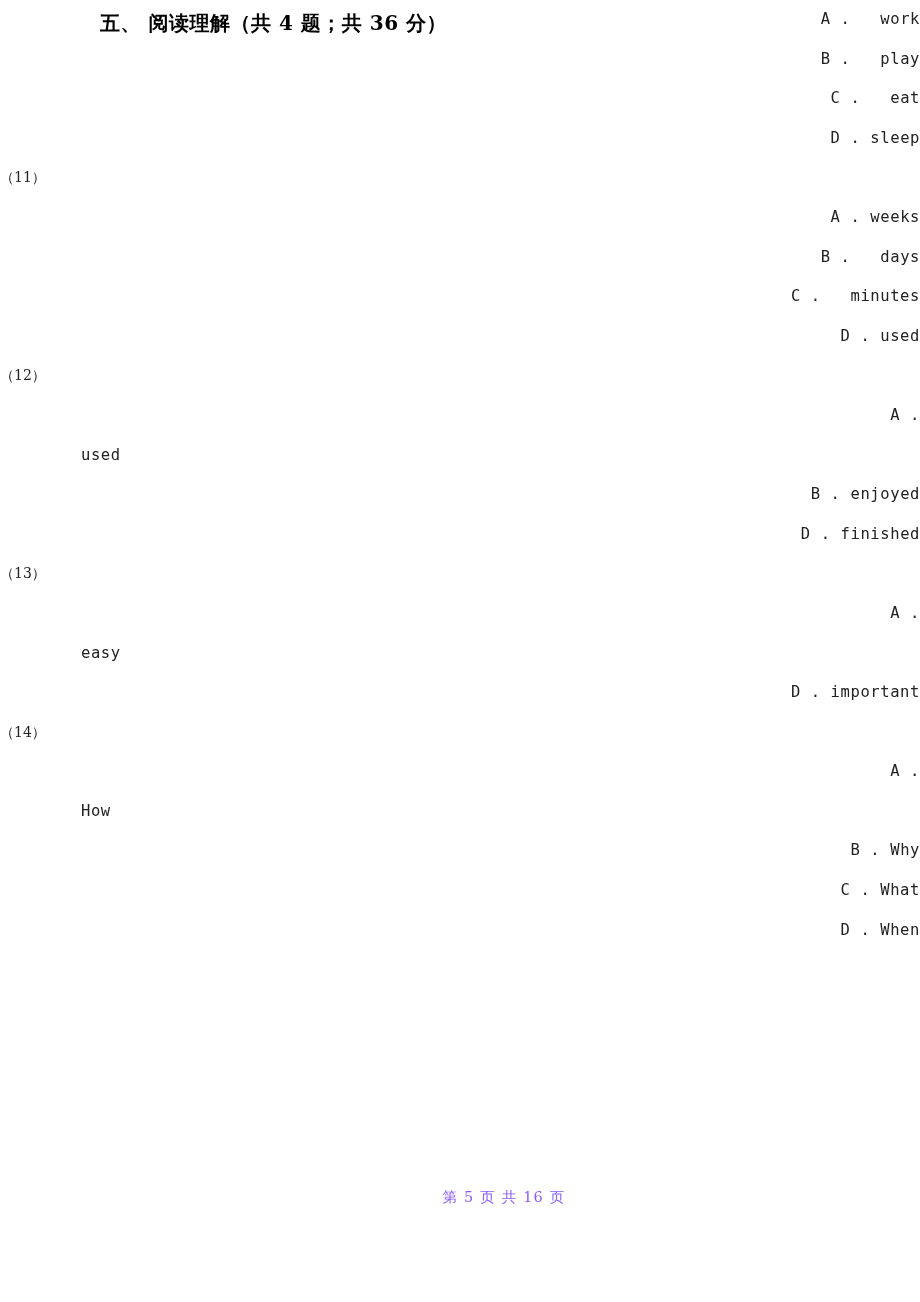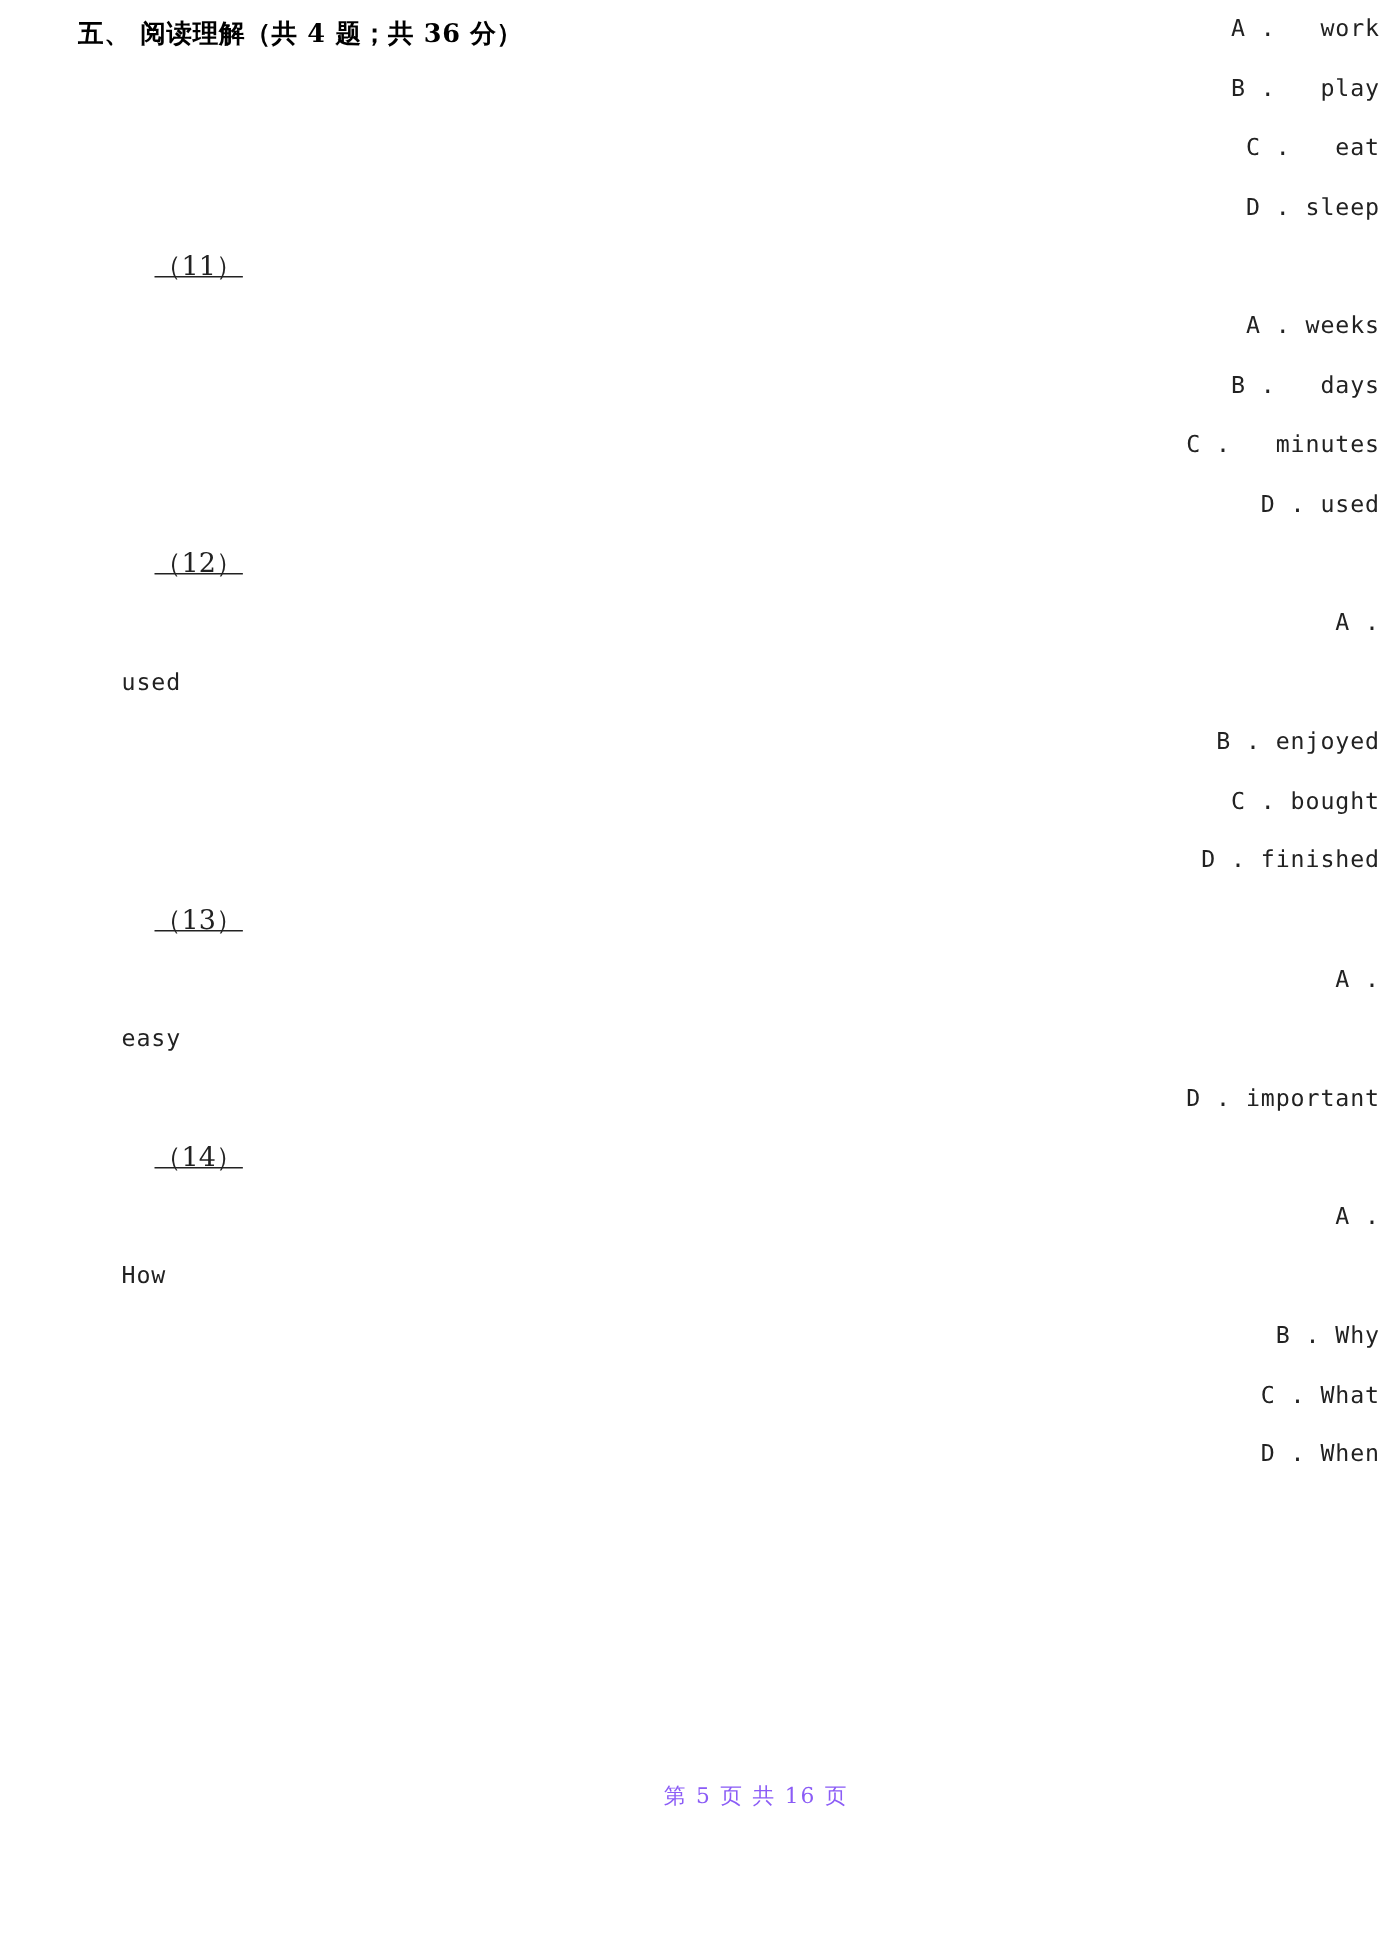--- a/index.html
+++ b/index.html
@@ -44,38 +44,36 @@
   }
 
   
   .line.opt {
     padding-left: 100px;
     text-align: right;
   }
 
   
   .line.qnum {
-    padding-left: 103px;
     font-family: "DejaVu Serif", "Liberation Serif", serif;
-    font-size: 18px;
+    font-size: 14px;
     letter-spacing: 0;
-    text-decoration: underline;
   }
 
   
   .line.wrap {
     padding-left: 55px;
     margin-left: 26px;
   }
 
   .section-heading {
-    padding-left: 52px;
+    padding-left: 100px;
     height: 46px;
     line-height: 46px;
-    font-size: 17px;
+    font-size: 20px;
     font-weight: bold;
     letter-spacing: 0.5px;
     font-family: "DejaVu Serif", "Liberation Serif", serif;
     color: #000000;
     white-space: pre;
   }
 
   .footer {
     position: absolute;
     left: 0;
@@ -102,21 +100,20 @@
       <div class="line opt">D . sleep</div>
       <div class="line qnum">（11）</div>
       <div class="line opt">A . weeks</div>
       <div class="line opt">B .   days</div>
       <div class="line opt">C .   minutes</div>
       <div class="line opt">D . used</div>
       <div class="line qnum">（12）</div>
       <div class="line opt">A .</div>
       <div class="line wrap">used</div>
       <div class="line opt">B . enjoyed</div>
-      <div class="line opt">C . bought</div>
       <div class="line opt">D . finished</div>
       <div class="line qnum">（13）</div>
       <div class="line opt">A .</div>
       <div class="line wrap">easy</div>
       <div class="line opt">D . important</div>
       <div class="line qnum">（14）</div>
       <div class="line opt">A .</div>
       <div class="line wrap">How</div>
       <div class="line opt">B . Why</div>
       <div class="line opt">C . What</div>

